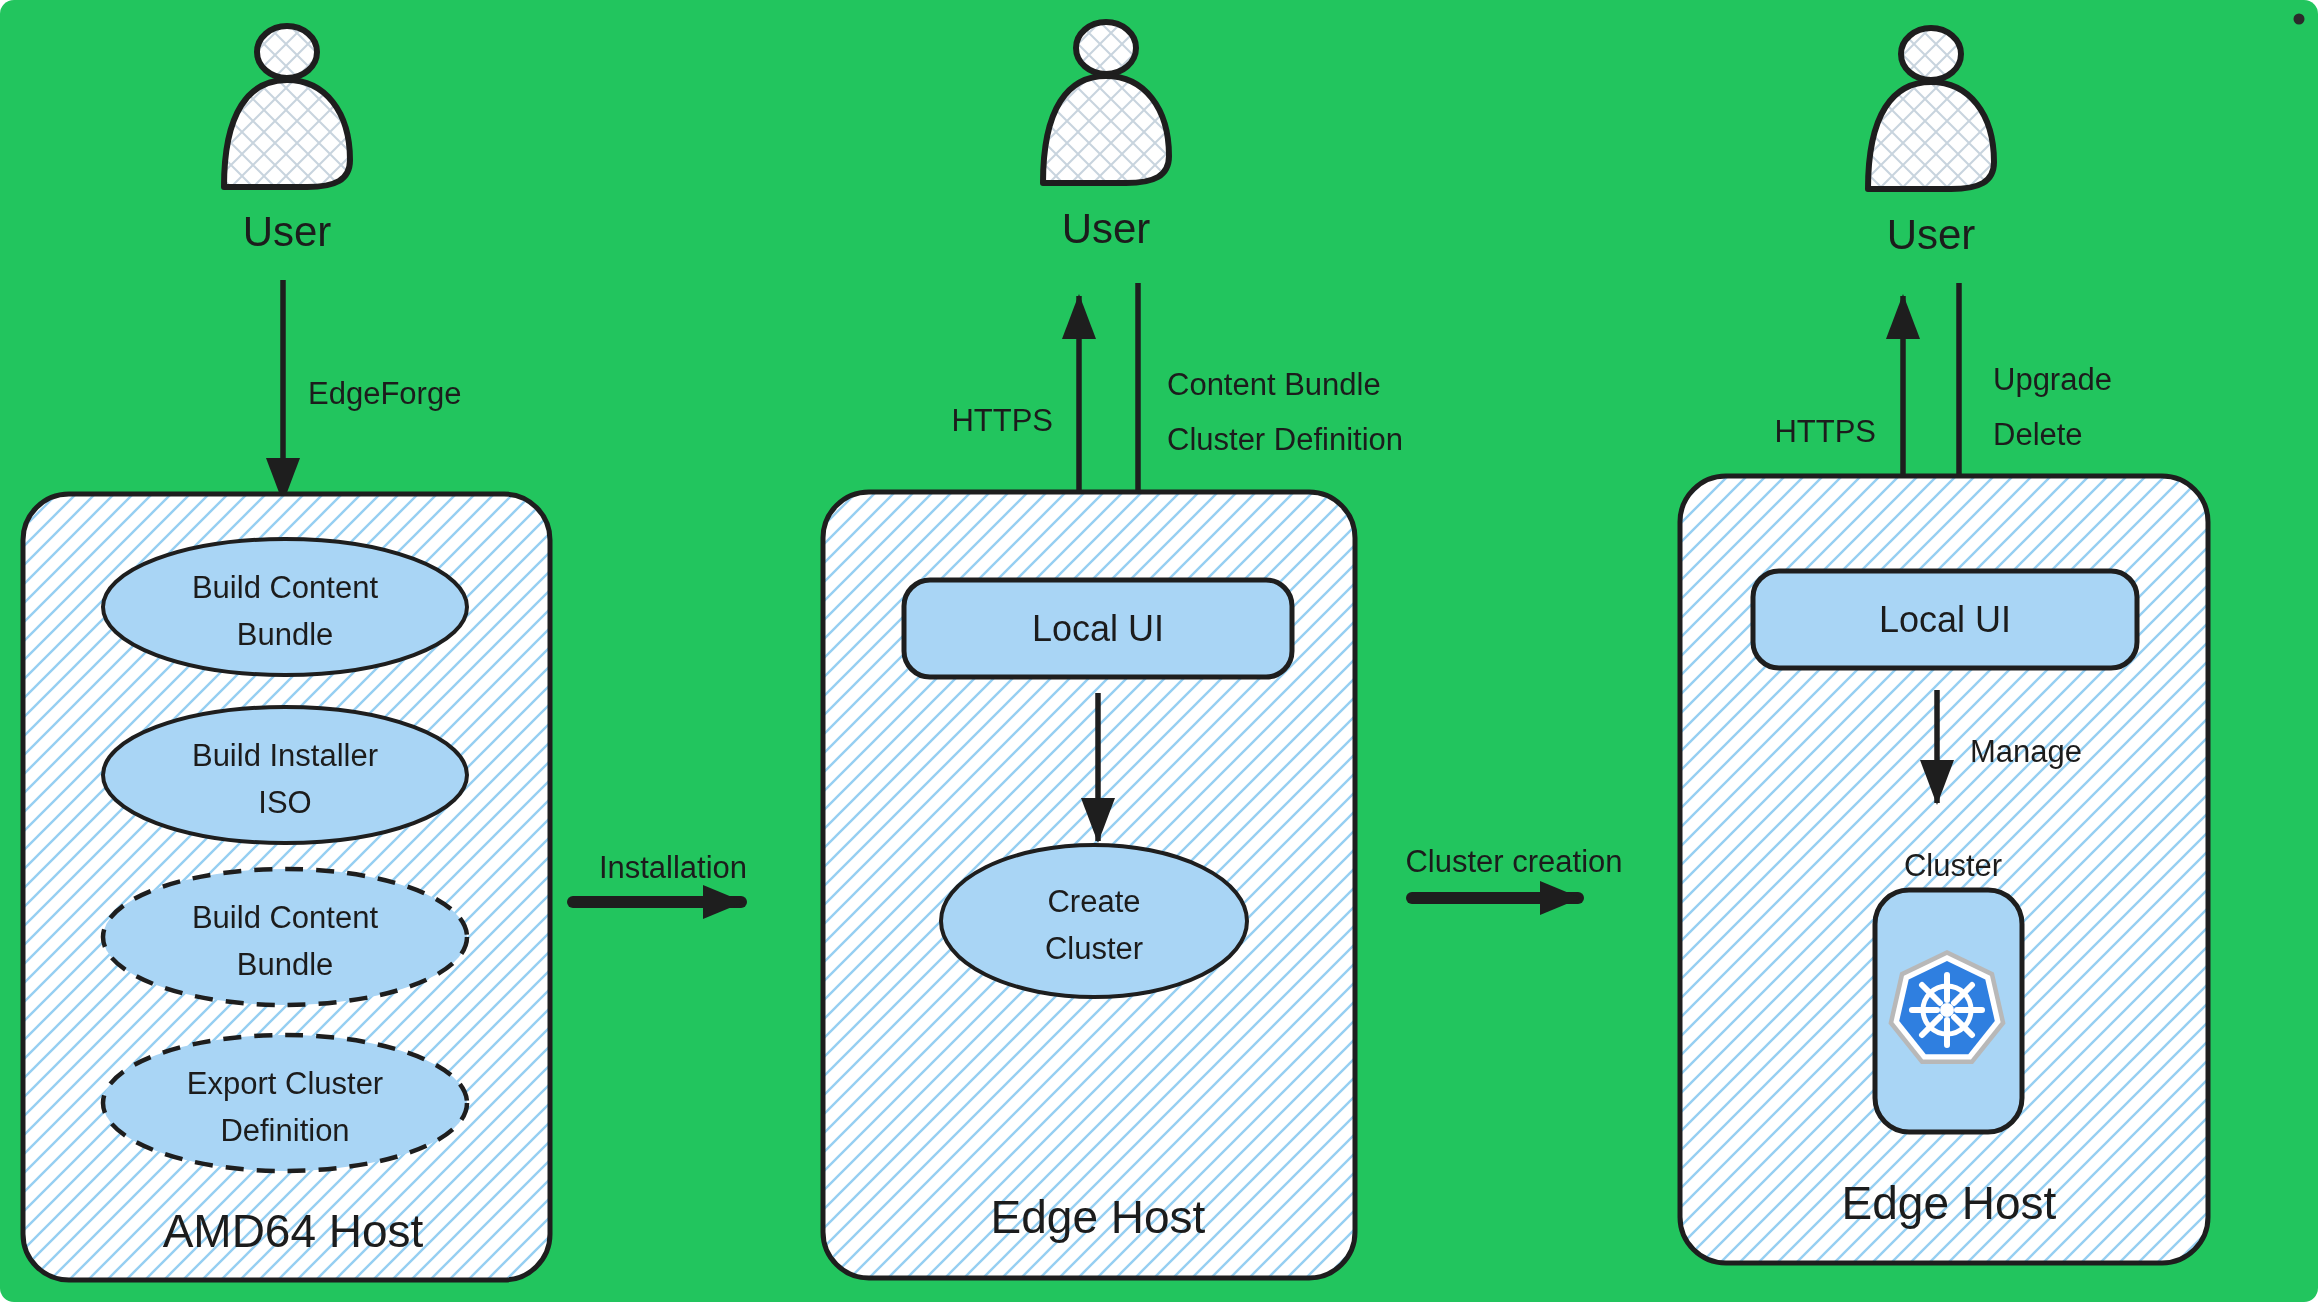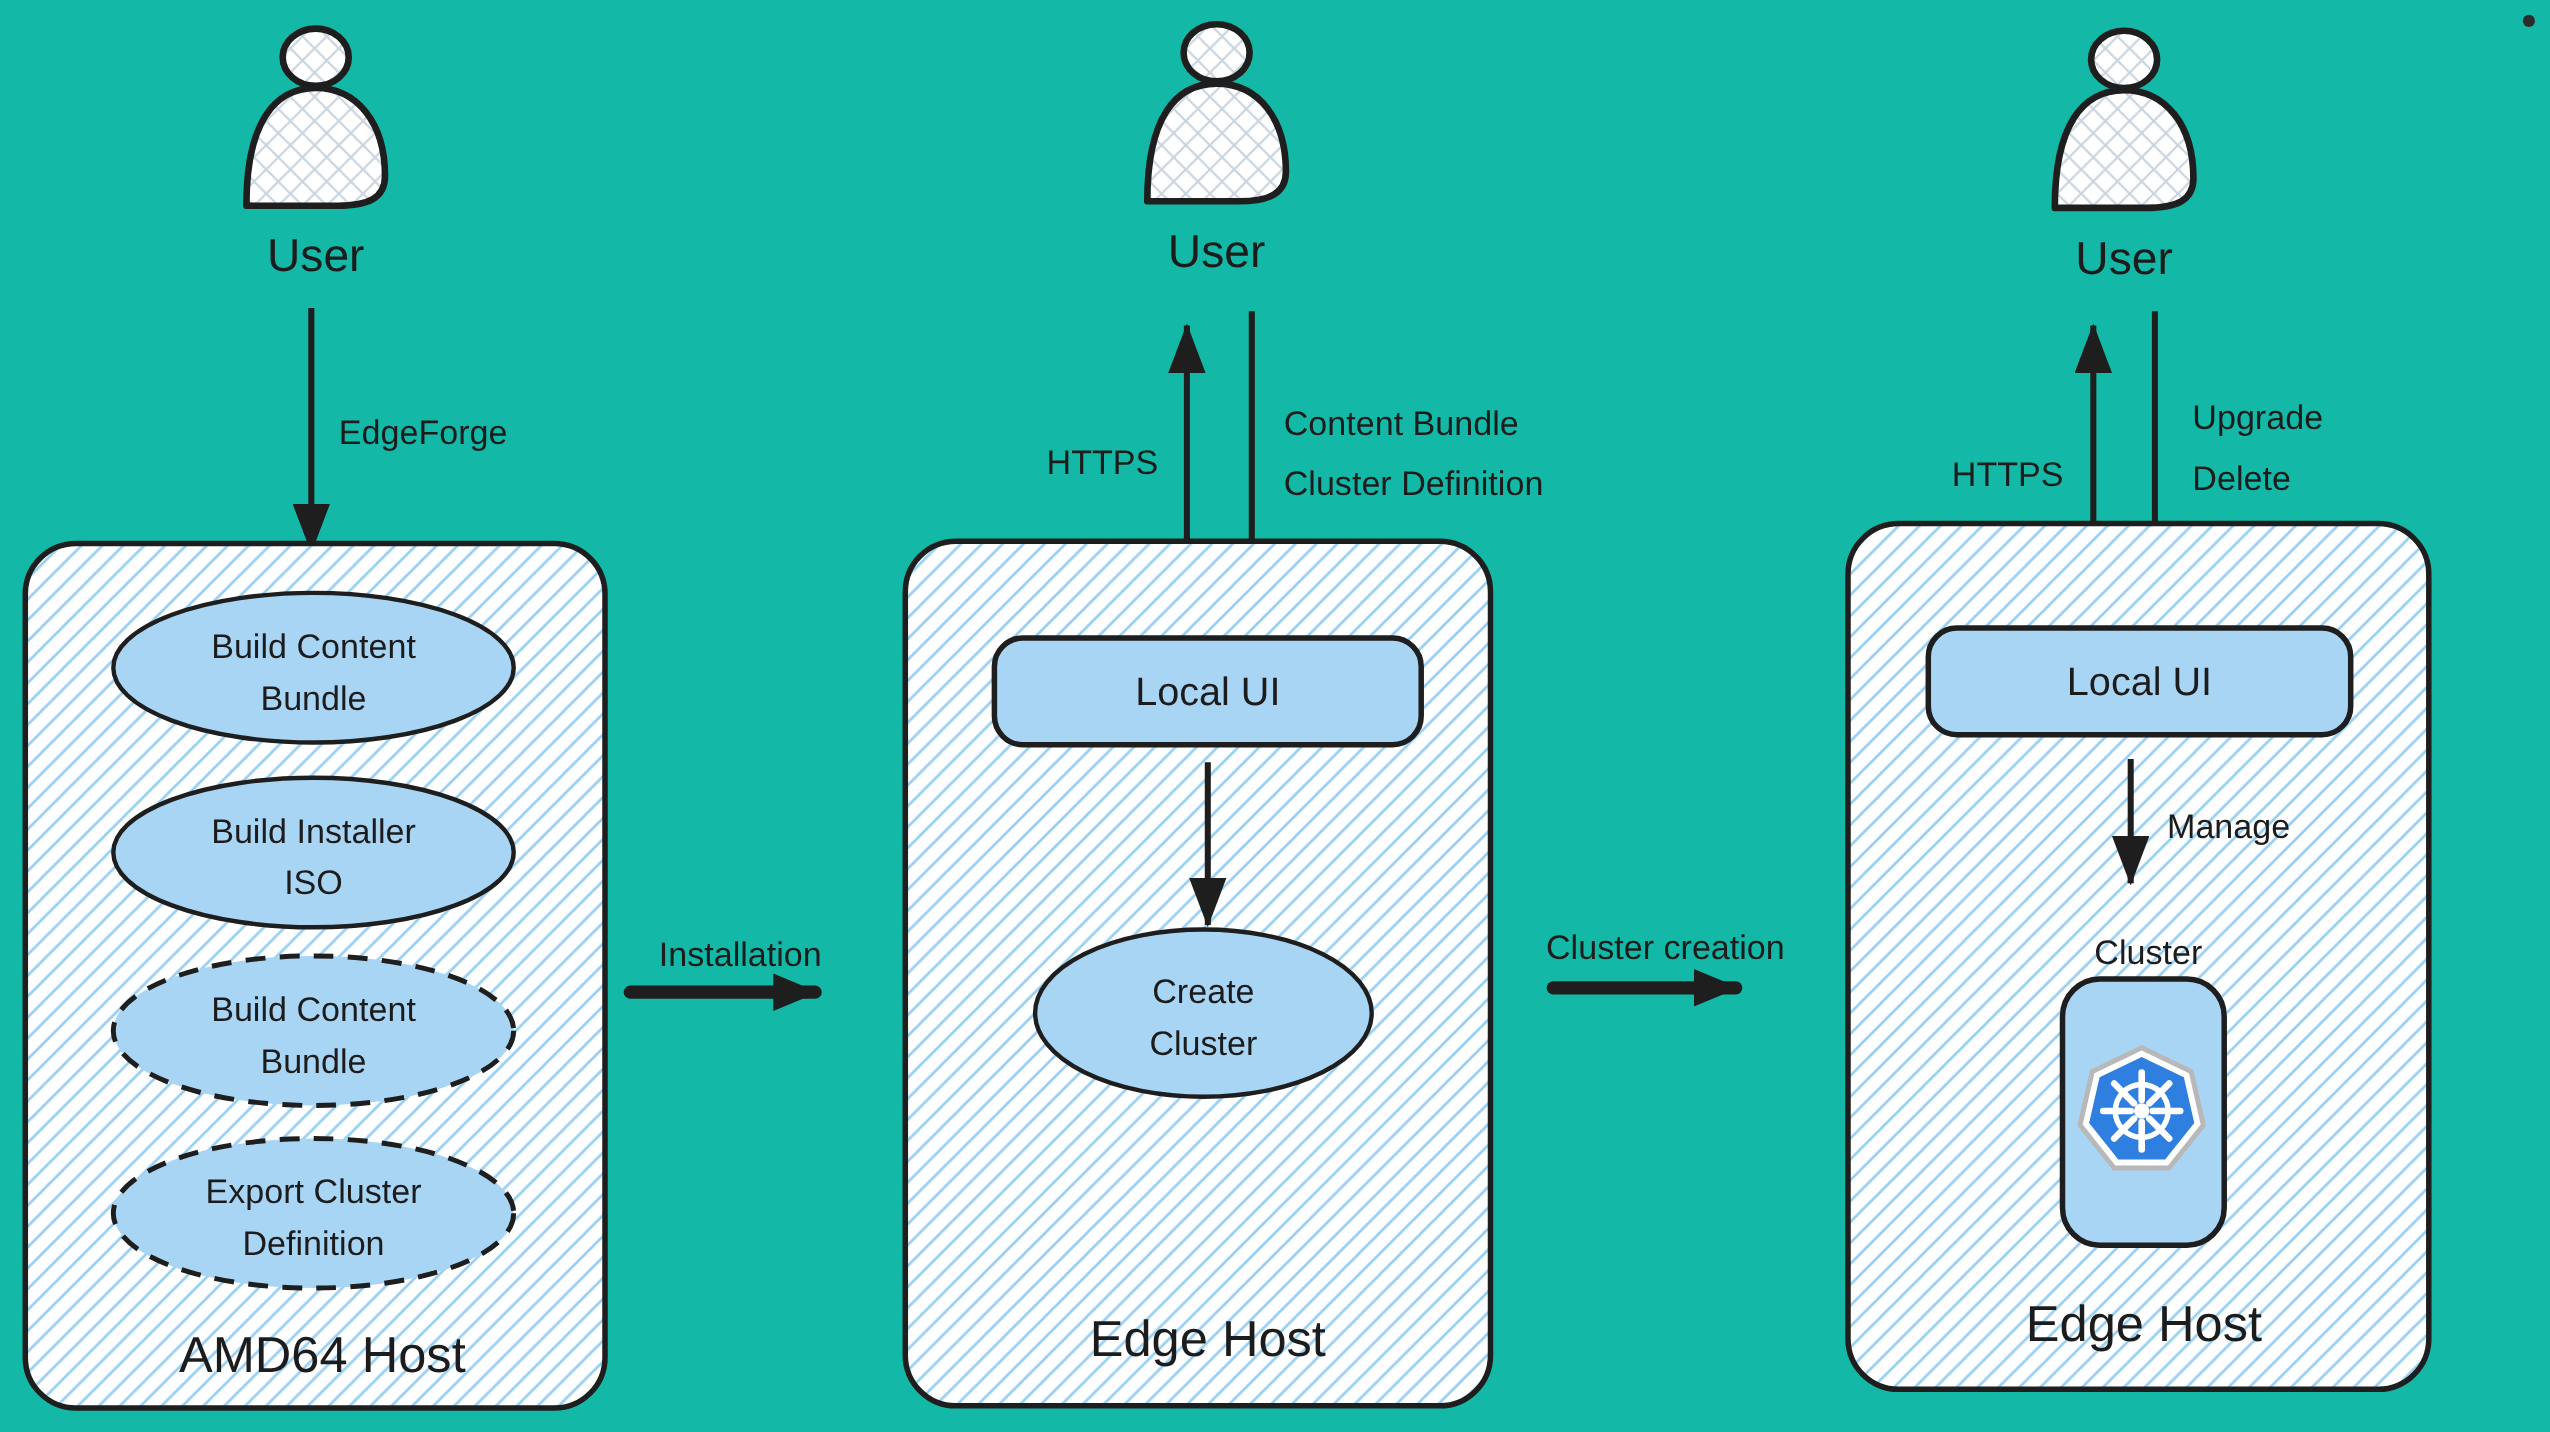--- a/index.html
+++ b/index.html
@@ -1,16 +1,16 @@
 <!DOCTYPE html>
 <html><head>
 <meta charset="utf-8">
 <style>
   html,body { margin:0; padding:0; background:#ffffff; }
-  .canvas-wrap { width:2318px; height:1302px; position:relative; background:#14b8a6; }
+  .canvas-wrap { width:2318px; height:1302px; position:relative; background:#22c55e;border-radius:14px; }
   svg { display:block; }
   text {
     font-family:"Liberation Sans", sans-serif;
     fill:#1c1c1c;
   }
   .t-user   { font-size:42px; }
   .t-host   { font-size:46px; }
   .t-label  { font-size:31px; }
   .t-box    { font-size:36px; }
   .container {

